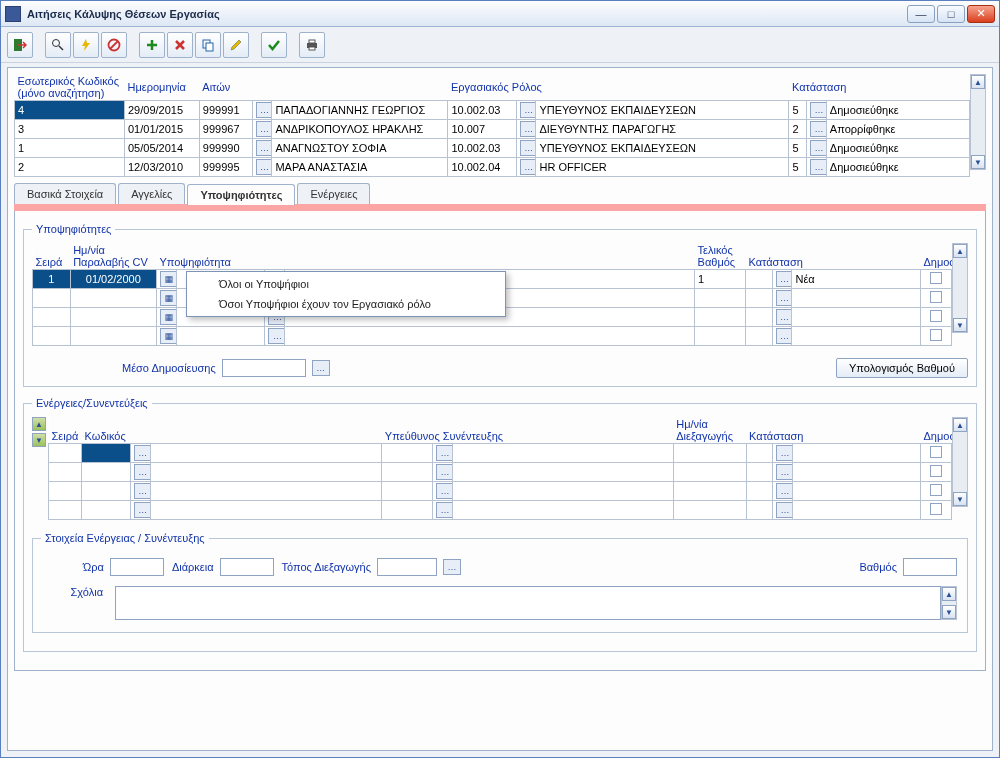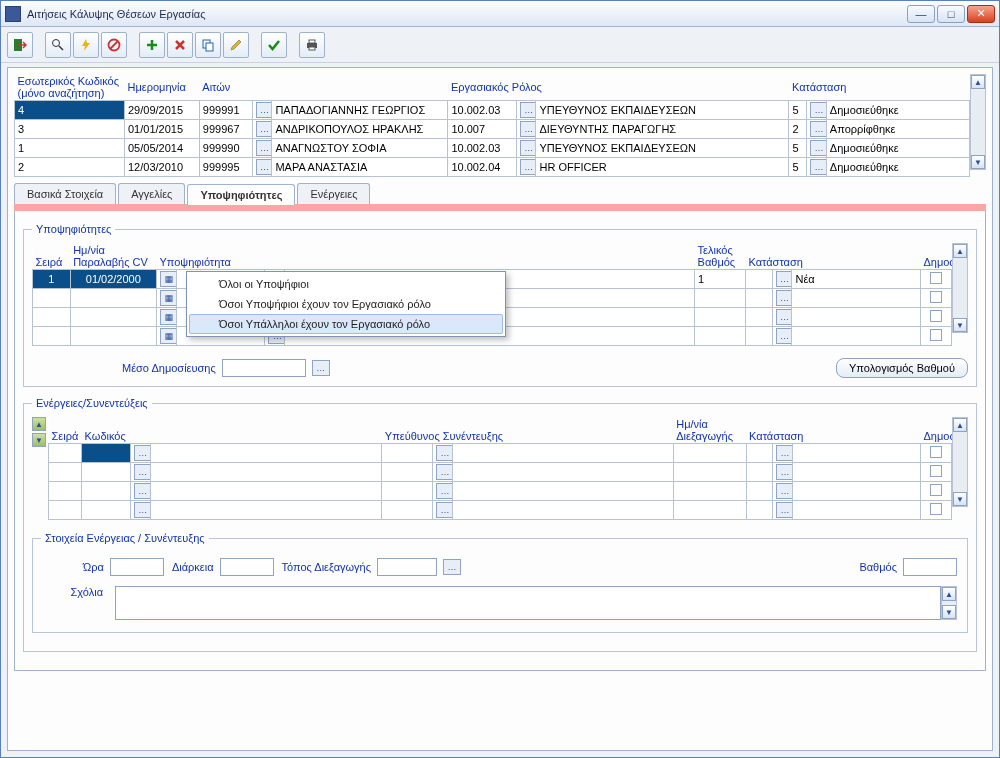--- a/index.html
+++ b/index.html
@@ -1,40 +1,40 @@
 <!DOCTYPE html>
 <html><head>
 <meta charset="utf-8">
 <style>
   * { box-sizing: border-box; font-family: Tahoma, Arial, sans-serif; font-size: 11px; }
   body { margin: 0; background: #fff; }
   .window { width:1000px; height:758px; border:1px solid #5a7fbf; background:#eef2f6; position:relative; box-shadow:0 0 8px rgba(0,0,0,.3);}
   .titlebar { height:26px; background:linear-gradient(#fdfdfe,#dde7f5); border-bottom:1px solid #9fb5d6; display:flex; align-items:center; padding:0 4px;}
   .titlebar .ticon { width:16px; height:16px; background:#3b5998; margin-right:6px; border:1px solid #2a4170;}
-  .titlebar .ttext { color:#1a2a4a; font-weight:normal; flex:1;}
+  .titlebar .ttext { color:#1a2a4a; font-weight:bold; flex:1;}
   .winbtns { display:flex; gap:2px;}
   .winbtn { width:28px; height:18px; border:1px solid #8aa0c0; background:linear-gradient(#f8fbff,#d7e4f4); border-radius:3px; display:flex; align-items:center; justify-content:center; color:#2a3b55; cursor:default;}
   .winbtn.close { background:linear-gradient(#f7a490,#d93f1e); color:#fff; border-color:#a92f13;}
   .toolbar { height:36px; background:#eef2f6; display:flex; align-items:center; padding:4px 6px; gap:2px; border-bottom:1px solid #c9d3df;}
   .tbtn { width:26px; height:26px; border:1px solid #9fb2cc; background:linear-gradient(#fff,#e4ecf6); display:flex; align-items:center; justify-content:center; border-radius:2px;}
   .tsep { width:8px; }
   .content { position:absolute; top:66px; left:6px; right:6px; bottom:6px; background:#fdfdfd; border:1px solid #9fb2cc; padding:6px;}
   .blue { color:#1133aa; }
   table.grid { border-collapse:collapse; width:100%; background:#fff;}
   table.grid td, table.grid th { border:1px solid #b7c3d3; padding:1px 3px; height:18px; font-size:11px; text-align:left; white-space:nowrap; overflow:hidden; background:#fff;}
   table.grid th { font-weight:normal; color:#1133aa; background:#fdfdfd; border:none; border-bottom:1px solid #b7c3d3; text-align:left;}
   .selcell { background:#0a4f8a !important; color:#fff;}
   .lookup { width:18px; height:16px; background:#e8eef8; border:1px solid #8fa4c2; display:inline-flex; align-items:center; justify-content:center; color:#2a4f96; font-size:9px; vertical-align:middle;}
   .tabs { display:flex; margin-top:6px; border-bottom:7px solid #fca5a5; }
   .tab { padding:4px 12px; border:1px solid #9fb2cc; border-bottom:none; background:#eef2f6; margin-right:2px; border-top-left-radius:3px; border-top-right-radius:3px; color:#333;}
   .tab.active { background:#fdfdfd; font-weight:bold; position:relative; top:1px;}
   .tabpage { border:1px solid #9fb2cc; border-top:none; padding:8px; background:#fdfdfd; }
   fieldset { border:1px solid #b9c6d8; margin:4px 0 10px 0; padding:8px;}
   legend { color:#1133aa; padding:0 4px;}
-  .btn { border:1px solid #8fa4c2; background:linear-gradient(#fff,#e4ecf6); padding:3px 12px; border-radius:8px;}
+  .btn { border:1px solid #8fa4c2; background:linear-gradient(#fff,#e4ecf6); padding:3px 12px; border-radius:2px;}
   input.txt { border:1px solid #8fa4c2; height:18px; padding:1px 3px; background:#fff;}
   .scrollbar { width:16px; background:#e8edf4; border:1px solid #b7c3d3;}
   .arrow { width:14px; height:14px; background:linear-gradient(#fff,#d8e2f0); border:1px solid #8fa4c2; display:flex; align-items:center; justify-content:center; font-size:8px; color:#2a4f96;}
   .context { position:absolute; background:#fff; border:1px solid #7c94b6; box-shadow:3px 3px 6px rgba(0,0,0,.25); z-index:100; padding:2px;}
   .context .mi { padding:4px 18px 4px 30px; color:#222; white-space:nowrap; }
   .context .mi.hover { background:#dbe8f9; border:1px solid #9cbbe6; padding:3px 17px 3px 29px; border-radius:2px;}
   .chk { width:12px; height:12px; border:1px solid #8fa4c2; background:#fff; display:inline-block;}
   .flexrow { display:flex; align-items:center; gap:6px;}
   .col { display:flex; flex-direction:column;}
   .right { text-align:right;}
@@ -311,21 +311,20 @@
             <span class="blue">Μέσο Δημοσίευσης</span>
             <input class="txt" style="width: 84px;">
             <span class="lookup">…</span>
           </div>
           <button class="btn">Υπολογισμός Βαθμού</button>
         </div>
 
         <div class="context" style="left:162px; top:36px; width:320px;">
           <div class="mi">Όλοι οι Υποψήφιοι</div>
           <div class="mi">Όσοι Υποψήφιοι έχουν τον Εργασιακό ρόλο</div>
-          <div class="mi hover">Όσοι Υπάλληλοι έχουν τον Εργασιακό ρόλο</div>
         </div>
       </fieldset>
 
       <fieldset>
         <legend>Ενέργειες/Συνεντεύξεις</legend>
 
         <div style="display:flex;">
           <div class="col" style="gap:2px; margin-right:2px;">
             <div class="arrow" style="background:linear-gradient(#cfe0a8,#9bc25a);">▲</div>
             <div class="arrow" style="background:linear-gradient(#cfe0a8,#9bc25a);">▼</div>

